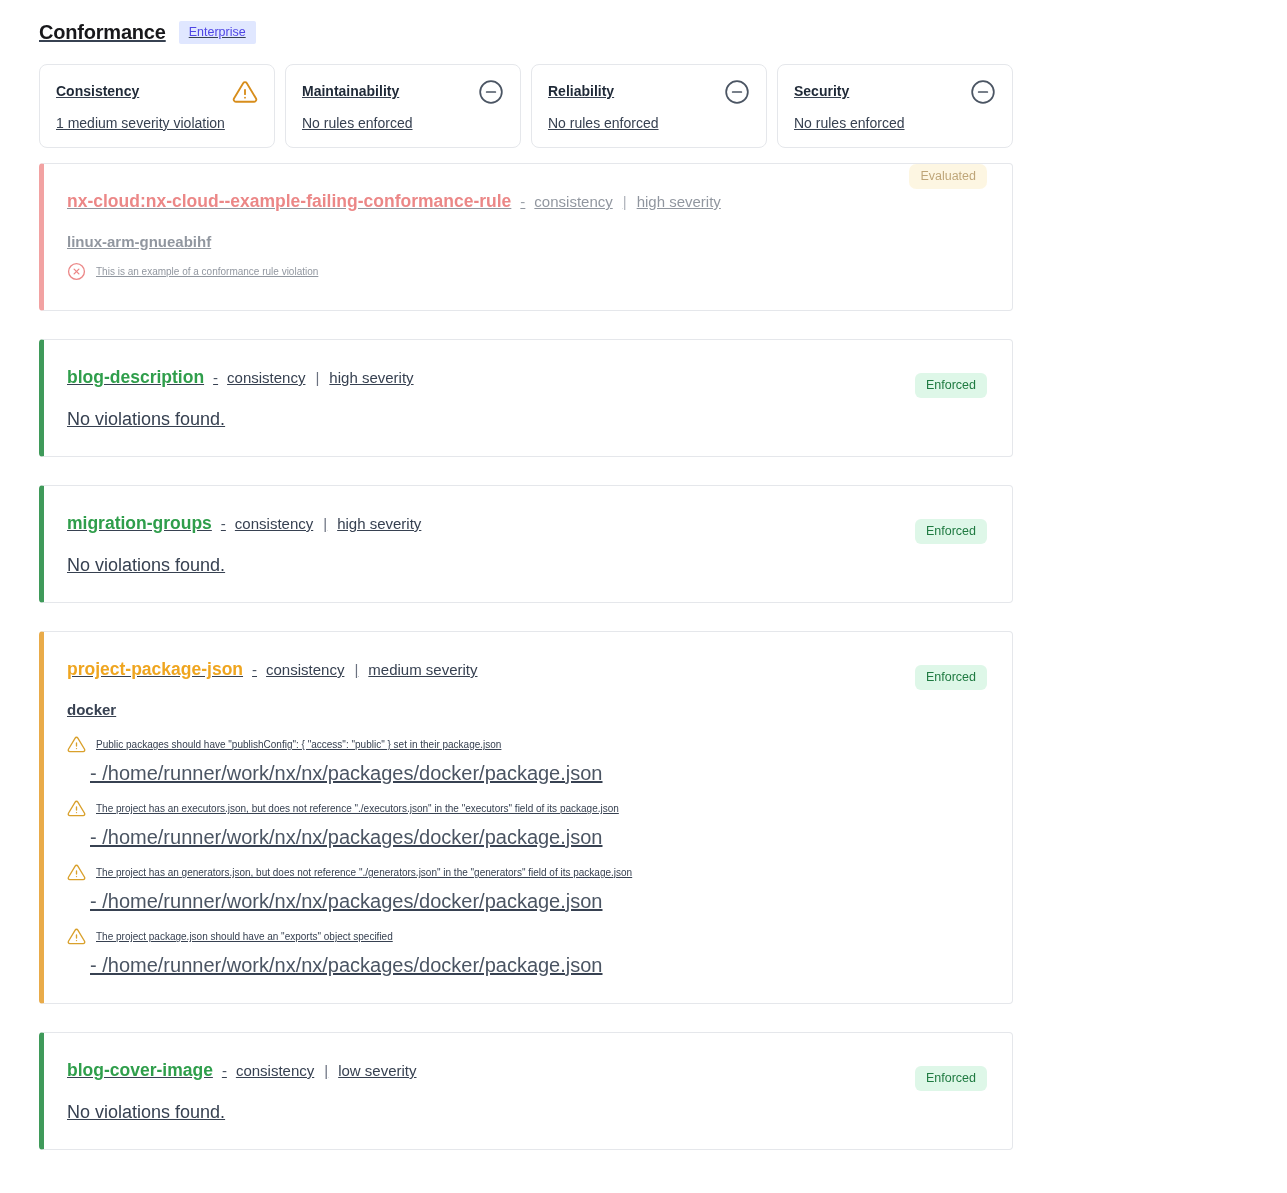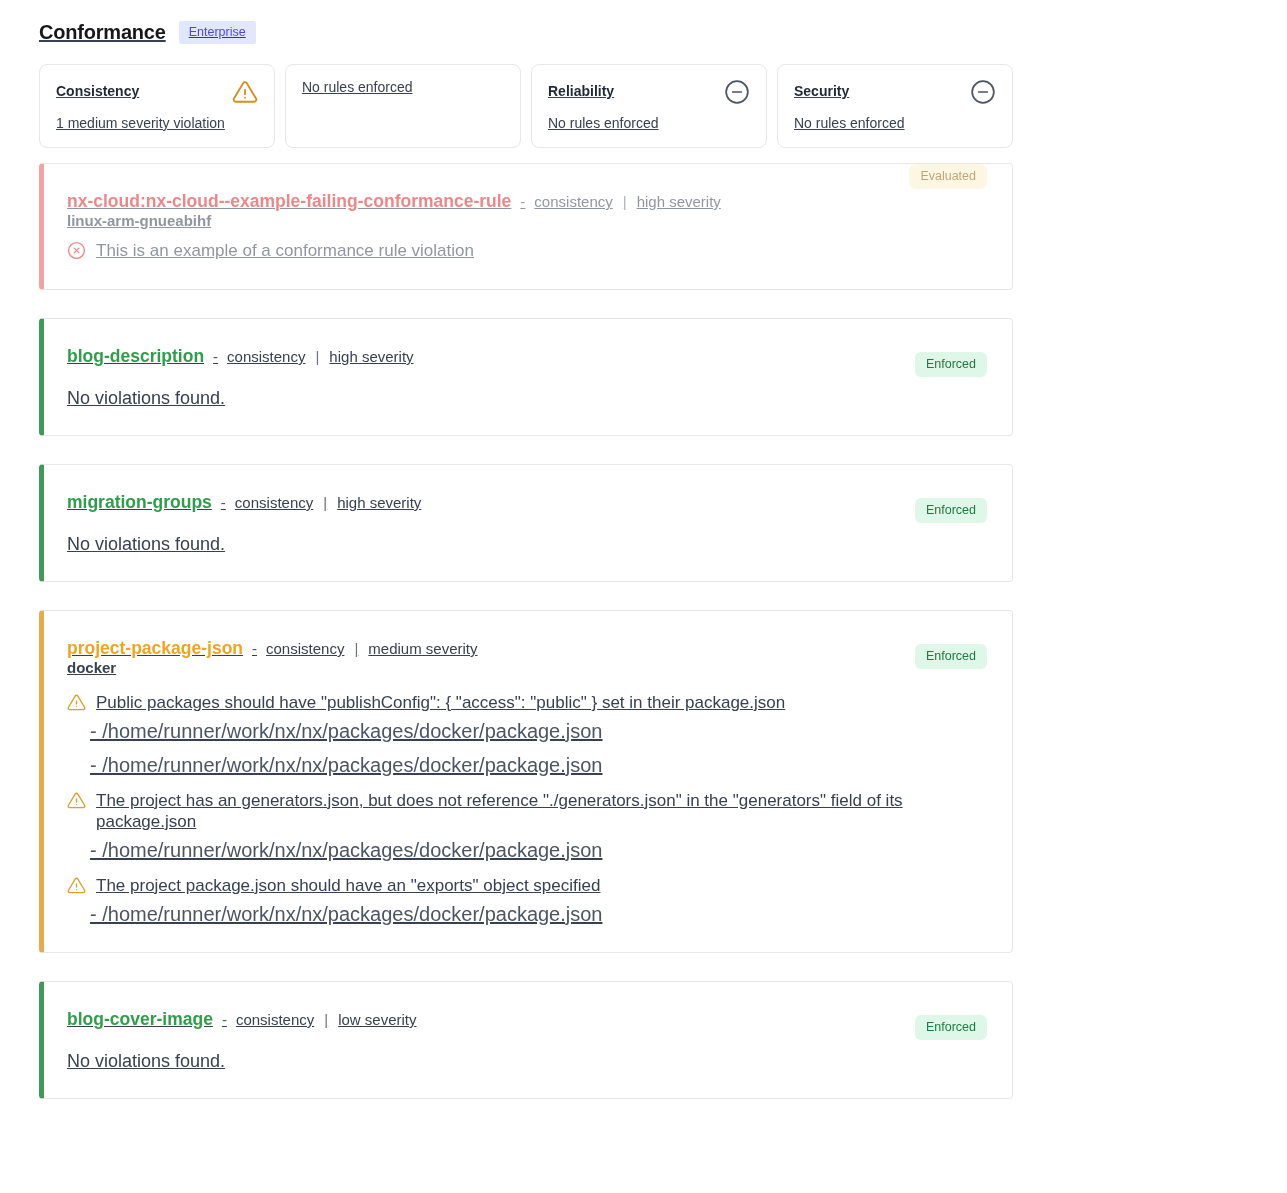--- a/index.html
+++ b/index.html
@@ -61,29 +61,29 @@
 
   .badge {
     position: absolute; top: 33px; right: 25px;
     font-size: 12.5px; font-weight: 500; line-height: 15px;
     padding: 5px 11px; border-radius: 6px; white-space: nowrap;
   }
   .badge-enforced { background: #def7e8; color: #1f7a41; }
   .badge-evaluated { background: #fdf0cb; color: #8a5d0b; border-radius: 7px; }
   .rule-card.state-fail .badge { top: 0; }
 
-  .project-name { font-size: 15px; font-weight: 700; color: #374151; line-height: 18px; }
+  .project-name { margin-top: 21px; font-size: 15px; font-weight: 700; color: #374151; line-height: 18px; }
   .no-violations { margin-top: 22px; font-size: 18px; color: #374151; line-height: 18px; }
 
   .violation-block { margin-top: 15px; }
   .violation-line { display: flex; align-items: flex-start; gap: 10px; }
   .violation-line .v-icon svg { width: 19px; height: 19px; display: block; margin-top: 1px; }
   .v-icon-warn { color: #d9a02b; }
   .v-icon-fail { color: #dc2626; }
-  .violation-text { font-size: 17px; color: #374151; line-height: 21px; }
+  .violation-text { font-size: 10px; color: #374151; line-height: 21px; }
   .violation-path { margin-top: 9px; padding-left: 23px; font-size: 20px; color: #4b5563; line-height: 19px; }
 </style>
 </head>
 <body>
 
 <div class="page">
 
   <div class="page-header">
     <h1 class="page-title">Conformance</h1>
     <span class="plan-badge">Enterprise</span>
@@ -99,20 +99,29 @@
               <path d="M10.29 3.86 1.82 18a2 2 0 0 0 1.71 3h16.94a2 2 0 0 0 1.71-3L13.71 3.86a2 2 0 0 0-3.42 0z"></path>
               <line x1="12" y1="10" x2="12" y2="14"></line>
               <line x1="12" y1="17.2" x2="12.01" y2="17.2"></line>
             </svg>
         </span>
       </div>
       <div class="summary-status">1 medium severity violation</div>
     </div>
 
     <div class="summary-card">
+      <div class="summary-head">
+        <span class="summary-title">Maintainability</span>
+        <span class="summary-icon icon-minus">
+          <svg viewBox="0 0 24 24" fill="none" stroke="currentColor" stroke-width="1.6" stroke-linecap="round">
+              <circle cx="12" cy="12" r="10"></circle>
+              <line x1="8" y1="12" x2="16" y2="12"></line>
+            </svg>
+        </span>
+      </div>
       <div class="summary-status">No rules enforced</div>
     </div>
 
     <div class="summary-card">
       <div class="summary-head">
         <span class="summary-title">Reliability</span>
         <span class="summary-icon icon-minus">
           <svg viewBox="0 0 24 24" fill="none" stroke="currentColor" stroke-width="1.6" stroke-linecap="round">
               <circle cx="12" cy="12" r="10"></circle>
               <line x1="8" y1="12" x2="16" y2="12"></line>
@@ -213,20 +222,30 @@
                   <line x1="12" y1="10" x2="12" y2="14"></line>
                   <line x1="12" y1="17.2" x2="12.01" y2="17.2"></line>
                 </svg>
             </span>
             <span class="violation-text">Public packages should have "publishConfig": { "access": "public" } set in their package.json</span>
           </div>
           <div class="violation-path">- /home/runner/work/nx/nx/packages/docker/package.json</div>
         </div>
 
         <div class="violation-block">
+          <div class="violation-line">
+            <span class="v-icon v-icon-warn">
+              <svg viewBox="0 0 24 24" fill="none" stroke="currentColor" stroke-width="1.7" stroke-linecap="round" stroke-linejoin="round">
+                  <path d="M10.29 3.86 1.82 18a2 2 0 0 0 1.71 3h16.94a2 2 0 0 0 1.71-3L13.71 3.86a2 2 0 0 0-3.42 0z"></path>
+                  <line x1="12" y1="10" x2="12" y2="14"></line>
+                  <line x1="12" y1="17.2" x2="12.01" y2="17.2"></line>
+                </svg>
+            </span>
+            <span class="violation-text">The project has an executors.json, but does not reference "./executors.json" in the "executors" field of its package.json</span>
+          </div>
           <div class="violation-path">- /home/runner/work/nx/nx/packages/docker/package.json</div>
         </div>
 
         <div class="violation-block">
           <div class="violation-line">
             <span class="v-icon v-icon-warn">
               <svg viewBox="0 0 24 24" fill="none" stroke="currentColor" stroke-width="1.7" stroke-linecap="round" stroke-linejoin="round">
                   <path d="M10.29 3.86 1.82 18a2 2 0 0 0 1.71 3h16.94a2 2 0 0 0 1.71-3L13.71 3.86a2 2 0 0 0-3.42 0z"></path>
                   <line x1="12" y1="10" x2="12" y2="14"></line>
                   <line x1="12" y1="17.2" x2="12.01" y2="17.2"></line>

